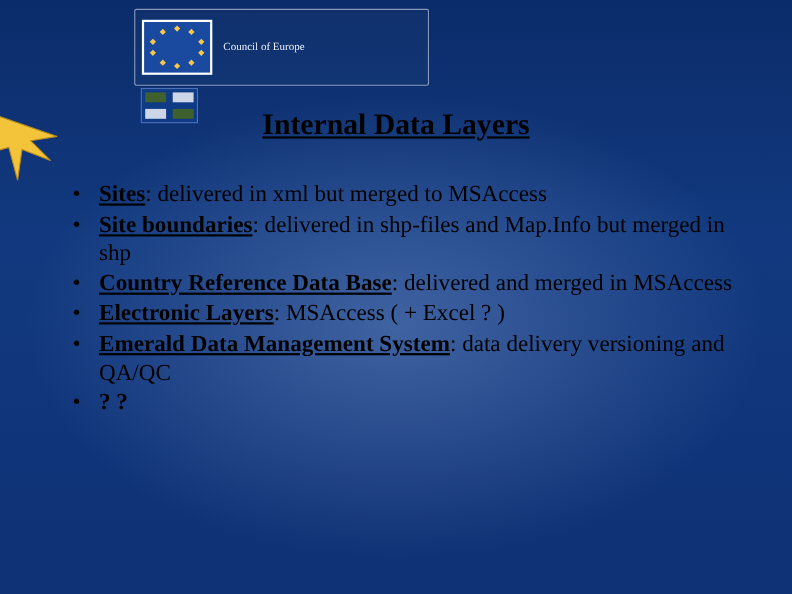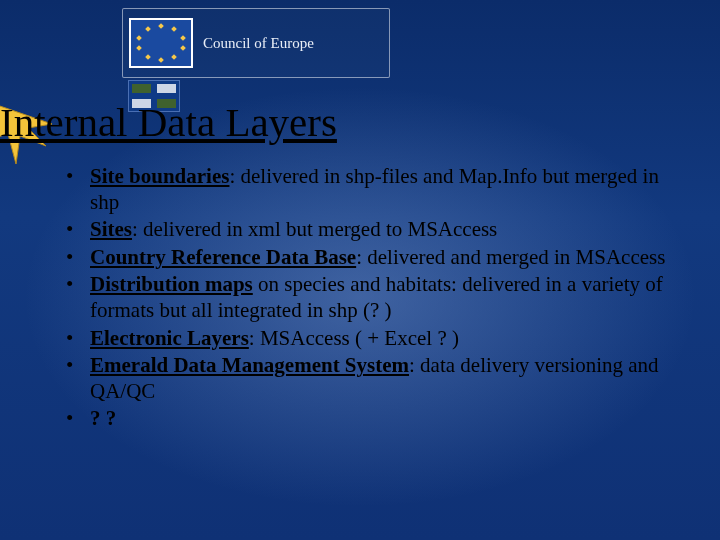--- a/index.html
+++ b/index.html
@@ -54,21 +54,21 @@
     position: absolute;
     width: 4px; height: 4px;
     background: #f6c84a;
     transform: translate(-50%,-50%) rotate(45deg);
   }
   .logo-text {
     margin-left: 10px;
     color: #e9eef7;
     font-family: Georgia, "Times New Roman", serif;
     line-height: 1.08;
-    font-size: 15px;
+    font-size: 10px;
     font-style: italic;
   }
   .logo-text .en { font-style: normal; }
   .sub-flag {
     position: absolute;
     left: 128px;
     top: 80px;
     width: 50px;
     height: 30px;
     background: #0f3a86;
@@ -83,23 +83,23 @@
     left: -6px;
     top: 104px;
     width: 90px;
     height: 60px;
     pointer-events: none;
   }
   .title {
     position: absolute;
     top: 98px;
     left: 0; right: 0;
-    text-align: left;
-    font-size: 41px;
-    font-weight: normal;
+    text-align: center;
+    font-size: 27px;
+    font-weight: bold;
     text-decoration: underline;
     color: #000;
   }
   .content {
     position: absolute;
     top: 164px;
     left: 60px;
     right: 34px;
     color: #000;
   }
@@ -163,23 +163,22 @@
   </div>
 
   <svg class="cornerstar" viewBox="0 0 90 60">
     <polygon points="0,0 58,20 34,24 52,42 26,32 22,60 14,30 0,34" fill="#f3c33a" stroke="#b58a1e" stroke-width="1"></polygon>
   </svg>
 
   <div class="title">Internal Data Layers</div>
 
   <div class="content">
     <ul class="bullets">
+      <li><span class="b u">Sites</span><span>: delivered in xml but merged to MSAccess</span></li>
       <li><span class="b u">Site boundaries</span><span>: delivered in shp-files and Map.Info but merged in shp</span></li>
-      <li><span class="b u">Sites</span><span>: delivered in xml but merged to MSAccess</span></li>
       <li><span class="b u">Country Reference Data Base</span><span>: delivered and merged in MSAccess</span></li>
-      <li><span class="b u">Distribution maps</span><span> on species and habitats: delivered in a variety of formats but all integrated in shp (? )</span></li>
       <li><span class="b u">Electronic Layers</span><span>: MSAccess ( + Excel ? )</span></li>
       <li><span class="b u">Emerald Data Management System</span><span>: data delivery versioning and QA/QC</span></li>
       <li><span class="b">? ?</span><span></span></li>
     </ul>
   </div>
 
 </div>
 
 </body></html>

